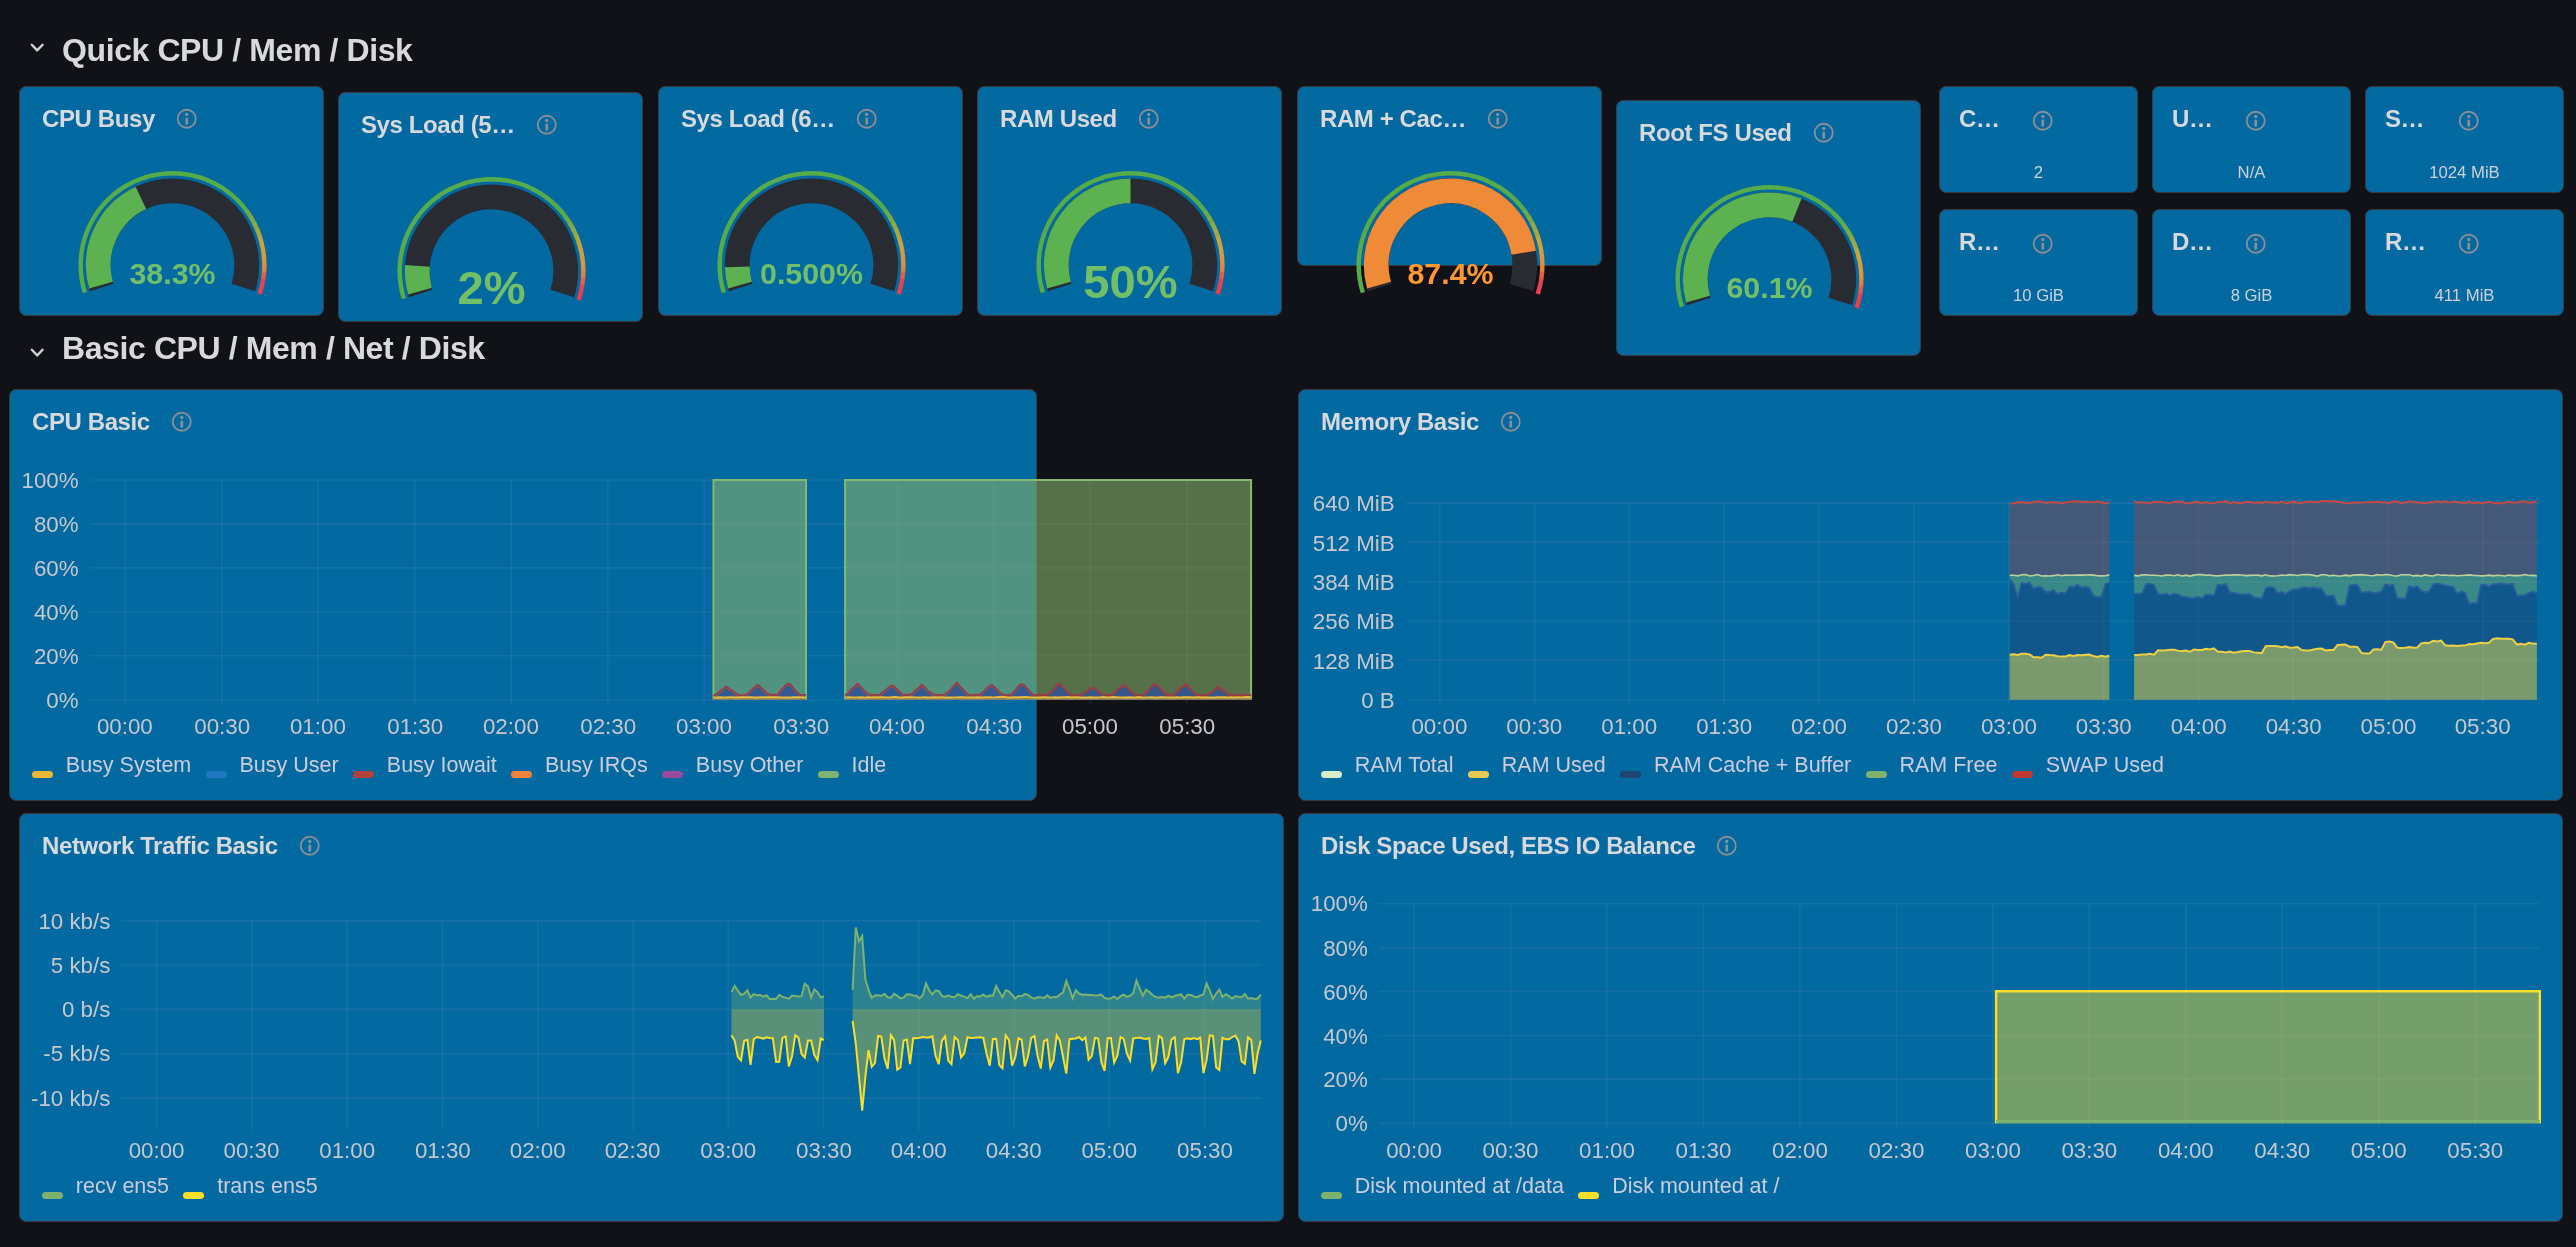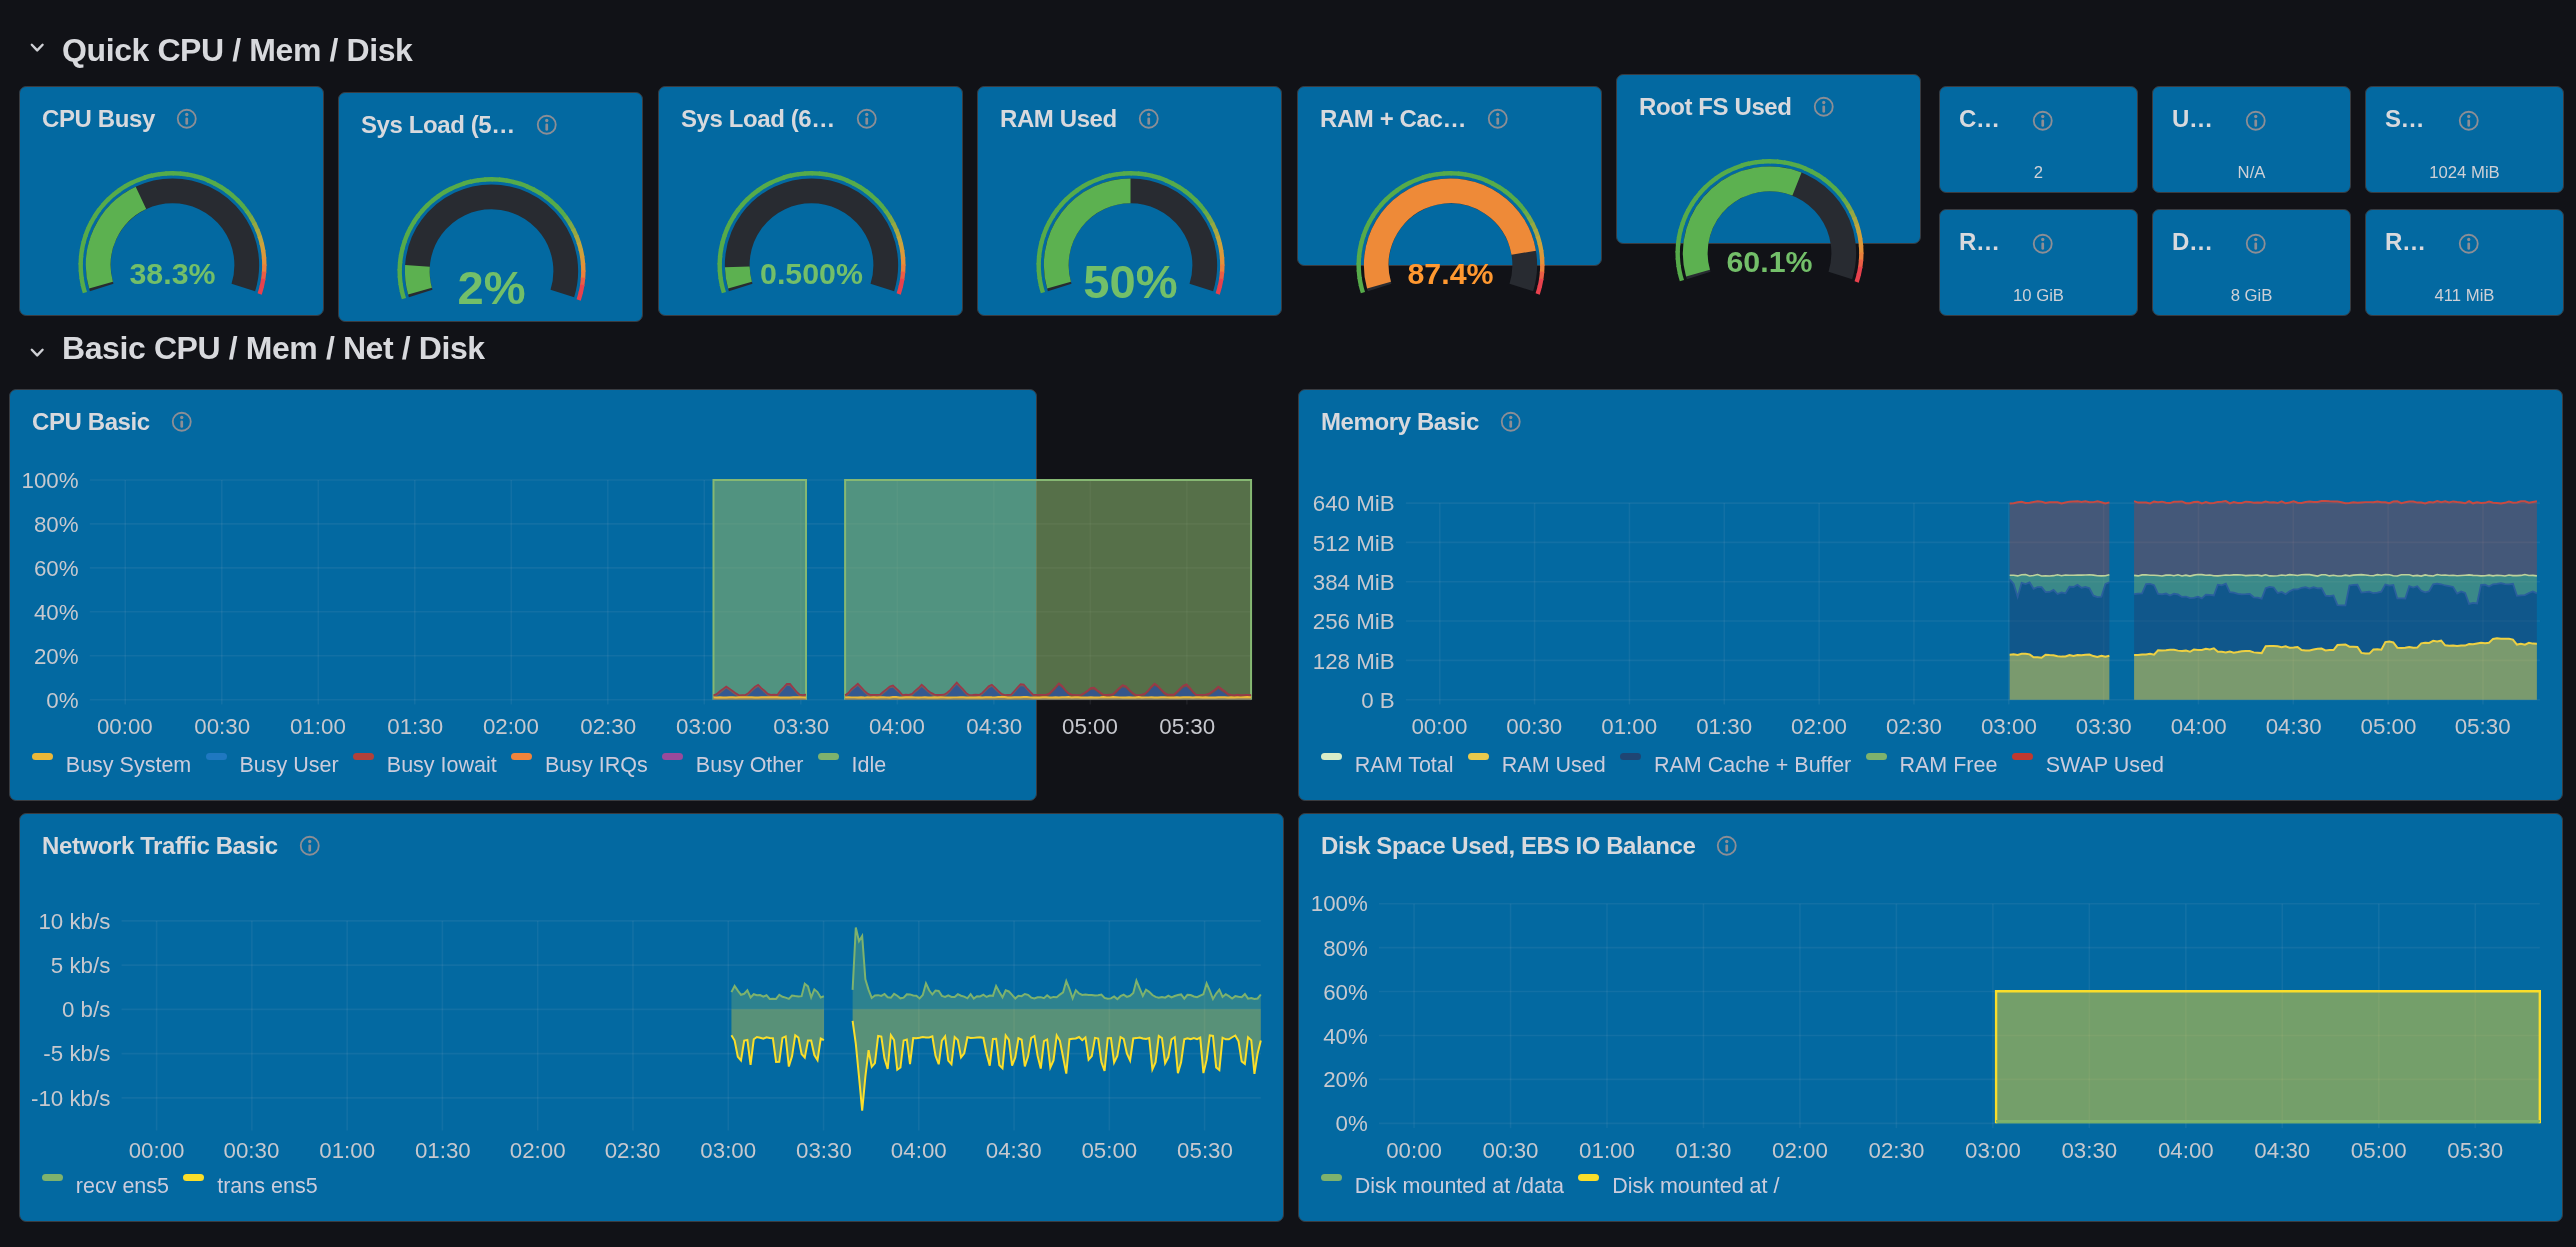--- a/index.html
+++ b/index.html
@@ -5,21 +5,21 @@
   font-family:"Liberation Sans", sans-serif; }
 .panel { position:absolute; background:#0369a1; border:1.6px solid #393b40; border-radius:7.2px; }
 .ptitle { position:absolute; left:22px; top:17.5px; display:flex; align-items:center;
   font-size:24px; font-weight:700; color:#d8d9dd; letter-spacing:-0.4px; white-space:nowrap; }
 .statval { position:absolute; left:0; right:0; top:76px; text-align:center;
   font-size:16.7px; font-weight:400; color:#ced0d6; }
 .sheadtxt { position:absolute; font-size:32px; font-weight:700; color:#d8d9dd; letter-spacing:-0.4px; }
 .shead { position:absolute; }
 .legend { position:absolute; display:flex; gap:14.4px; align-items:center;
   font-size:21.5px; color:#ccccdc; white-space:nowrap; }
-.litem { display:flex; align-items:flex-start; }
+.litem { display:flex; align-items:flex-end; }
 .lmark { display:inline-block; width:21px; height:7.2px; border-radius:3.6px; margin-right:12.8px; }
 svg text { font-family:"Liberation Sans", sans-serif; }
 </style></head>
 <body>
 <div class="shead" style="left:23px;top:33px"><svg width="24" height="24" viewBox="0 0 30 30">
       <path d="M11 14.7 L17.75 21.8 L24.5 14.7" stroke="#cfd0d5" stroke-width="3" fill="none" stroke-linecap="round" stroke-linejoin="round"></path>
     </svg></div>
 <div class="sheadtxt" style="left:62px;top:32px">Quick CPU / Mem / Disk</div>
 <div class="panel" style="left:19px;top:86px;width:305px;height:230px">
     <div class="ptitle">
@@ -339,21 +339,21 @@
       <path d="M 304.46 204.27 A 115 115 0 0 1 305.71 214.91" stroke="rgb(218, 153, 58)" stroke-width="5.5" fill="none"></path>
       <path d="M 305.58 213.19 A 115 115 0 0 1 306.00 223.89" stroke="rgb(229, 145, 57)" stroke-width="5.5" fill="none"></path>
       <path d="M 306.00 222.16 A 115 115 0 0 1 305.58 232.87" stroke="rgb(235, 128, 59)" stroke-width="5.5" fill="none"></path>
       <path d="M 305.71 231.15 A 115 115 0 0 1 304.46 241.79" stroke="rgb(234, 94, 69)" stroke-width="5.5" fill="none"></path>
       <path d="M 304.72 240.08 A 115 115 0 0 1 302.64 250.59" stroke="rgb(232, 66, 77)" stroke-width="5.5" fill="none"></path>
       <path d="M 303.04 248.91 A 115 115 0 0 1 300.15 259.22" stroke="rgb(232, 65, 77)" stroke-width="5.5" fill="none"></path>
       <path d="M 101.47 248.17 A 93 93 0 1 1 282.70 207.51" stroke="#ee8a38" stroke-width="31" fill="none"></path>
       <text x="191" y="247" text-anchor="middle" font-size="38" font-weight="600" fill="#ff9830">87.4%</text>
     </svg>
   </div>
-<div class="panel" style="left:1616px;top:74px;width:305px;height:170px">
+<div class="panel" style="left:1616px;top:100px;width:305px;height:256px">
     <div class="ptitle">
       <span>Root FS Used</span>
       <span style="margin-left:21px;display:flex">
         <svg width="21.5" height="21.5" viewBox="0 0 27 27" style="flex:none">
           <circle cx="13.5" cy="13.5" r="11.3" stroke="#8d8e95" stroke-width="2.3" fill="none"></circle>
           <circle cx="13.5" cy="8.2" r="2.1" fill="#8d8e95"></circle>
           <rect x="11.8" y="11.9" width="3.4" height="9.2" rx="1.7" fill="#8d8e95"></rect>
         </svg>
       </span>
     </div>

